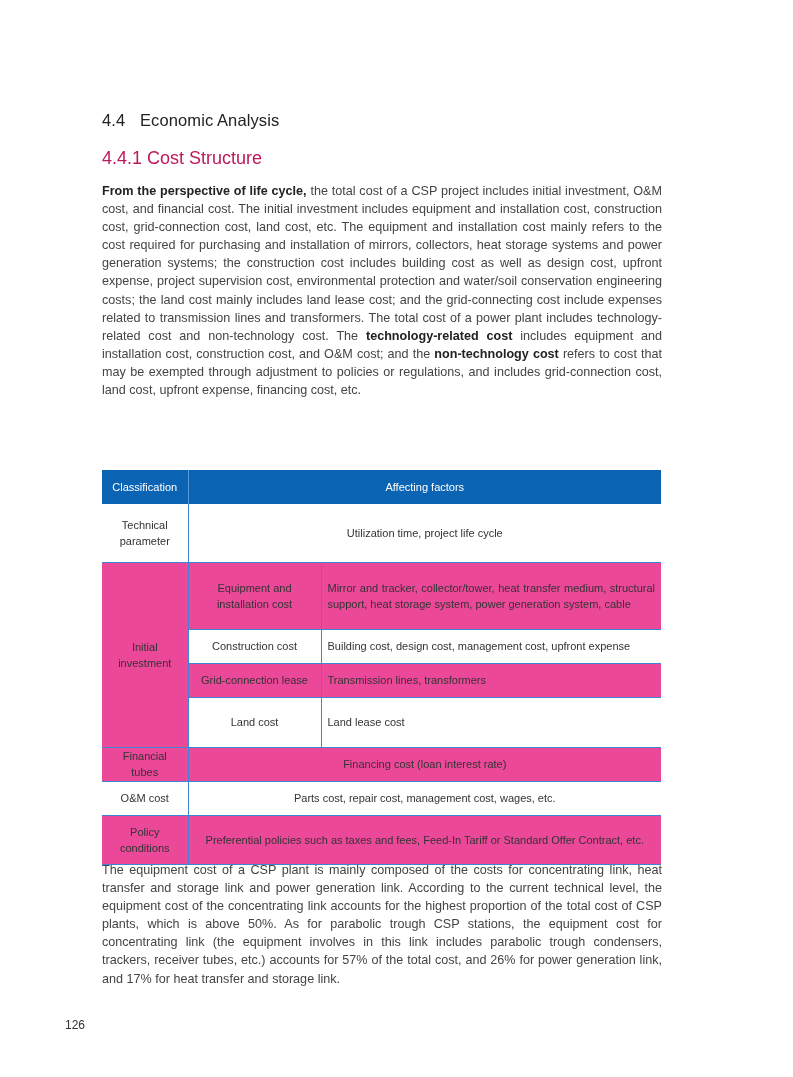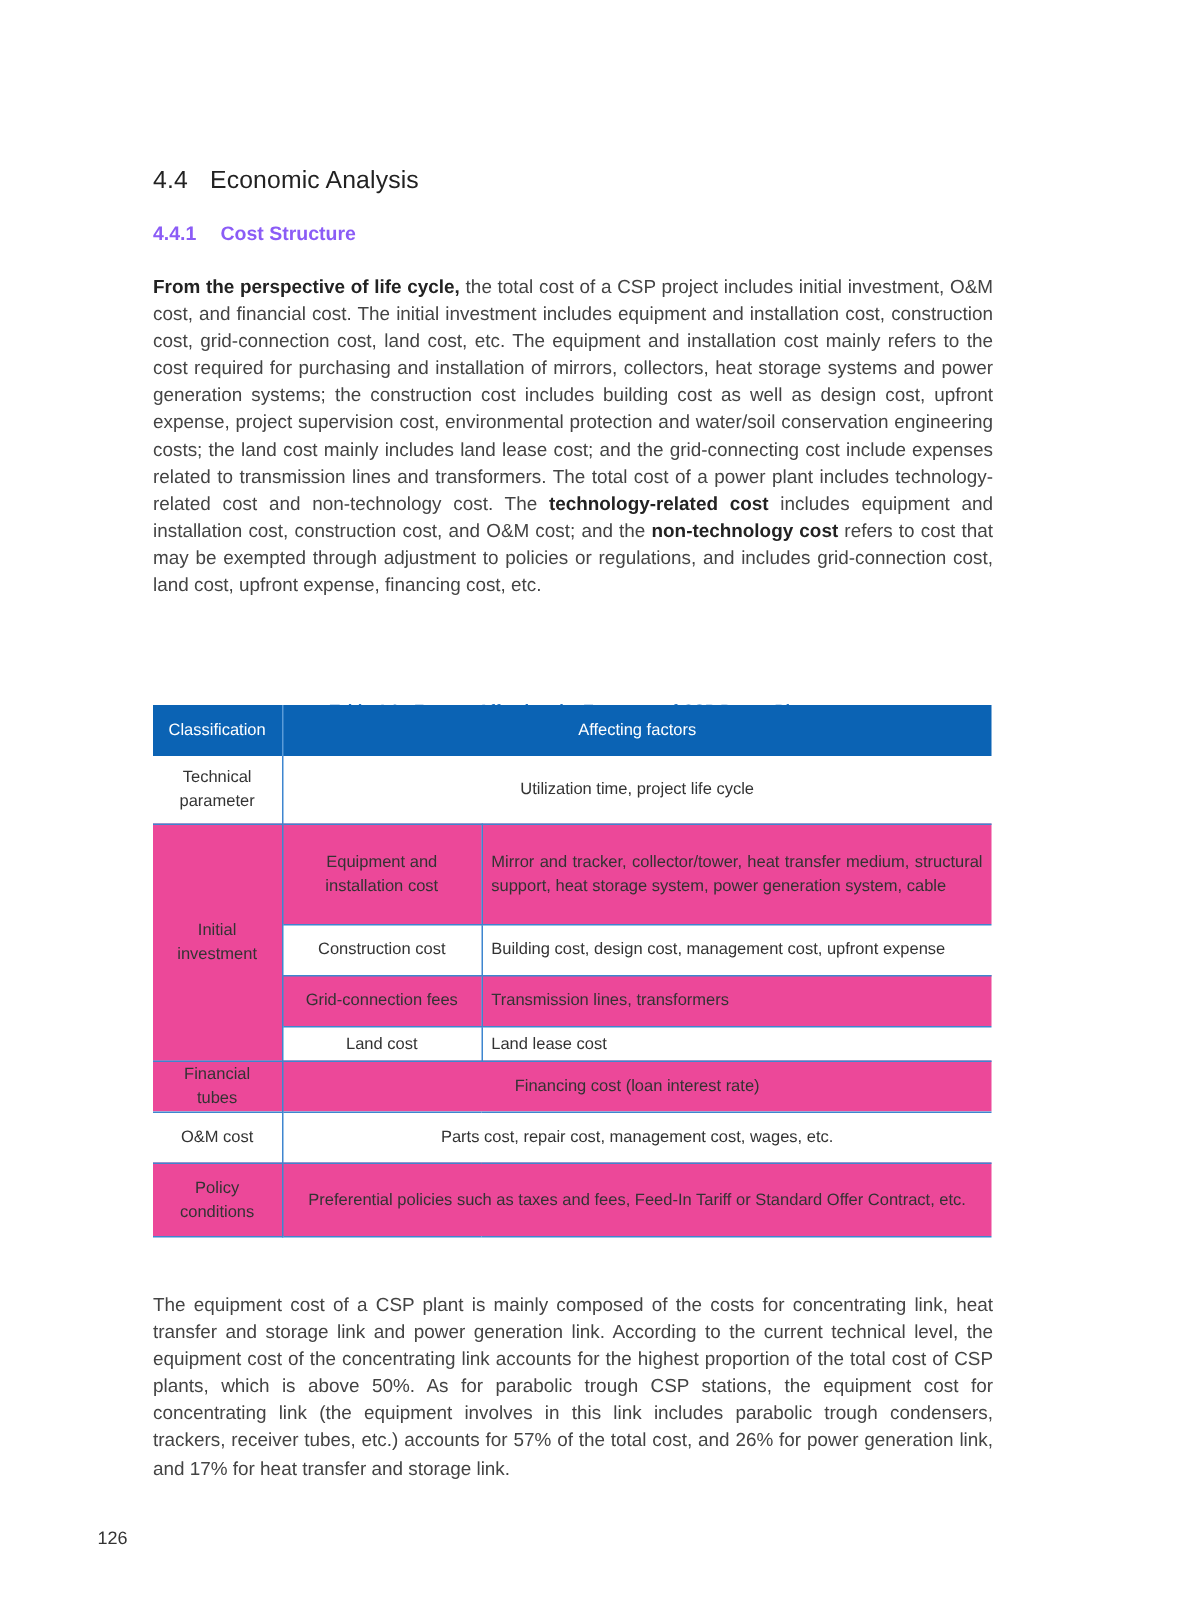--- a/index.html
+++ b/index.html
@@ -1,21 +1,21 @@
 <!DOCTYPE html>
 <html><head>
 <meta charset="utf-8">
 <style>
   html, body { margin: 0; padding: 0; background: #ffffff; }
   body { width: 793px; height: 1077px; position: relative; overflow: hidden;
          font-family: "Liberation Sans", sans-serif; color: #3a3a3a; }
   .page { position: absolute; left: 0; top: 0; width: 793px; height: 1077px; }
   .h2 { position: absolute; left: 102px; top: 111px; font-size: 16.5px; font-weight: normal; color: #222; letter-spacing: 0.1px; }
   .h2 .num { display: inline-block; width: 38px; }
-  .h3 { position: absolute; left: 102px; top: 148px; font-size: 13px; font-weight: bold; color: #8b5cf6; }
+  .h3 { position: absolute; left: 102px; top: 148px; font-size: 18px; font-weight: normal; color: #be185d; }
   .h3 .num { display: inline-block; width: 45px; }
   .para { position: absolute; left: 102px; width: 560px; font-size: 12.6px; line-height: 18.1px;
           text-align: justify; color: #444; }
   .para b { color: #222; font-weight: bold; }
   .p1 { top: 182px; }
   .p2 { top: 861px; }
   .caption { position: absolute; left: 102px; width: 559px; top: 446px; text-align: center;
              font-size: 11px; font-weight: bold; color: #1f6fbf; margin-top: 22px; }
   .caption .num { margin-right: 10px; }
 
@@ -56,38 +56,38 @@
     <colgroup>
       <col style="width:86px">
       <col style="width:133px">
       <col style="width:340px">
     </colgroup>
     <tbody>
         <tr>
       <th class="c1">Classification</th>
       <th colspan="2">Affecting factors</th>
     </tr>
-    <tr class="wh" style="height:45px">
+    <tr class="wh" style="height:58px">
       <td class="ctr vr">Technical parameter</td>
       <td class="ctr" colspan="2">Utilization time, project life cycle</td>
     </tr>
     <tr style="height:67px">
       <td class="ctr vr lb" rowspan="4">Initial investment</td>
       <td class="ctr vr2 lb">Equipment and installation cost</td>
       <td class="lft lb">Mirror and tracker, collector/tower, heat transfer medium, structural support, heat storage system, power generation system, cable</td>
     </tr>
     <tr style="height:34px">
       <td class="ctr vr2 wh">Construction cost</td>
       <td class="lft wh">Building cost, design cost, management cost, upfront expense</td>
     </tr>
     <tr style="height:34px">
-      <td class="ctr vr2 lb">Grid-connection fees</td>
+      <td class="ctr vr2 lb">Grid-connection lease</td>
       <td class="lft lb">Transmission lines, transformers</td>
     </tr>
-    <tr style="height:23px">
+    <tr style="height:50px">
       <td class="ctr vr2 wh">Land cost</td>
       <td class="lft wh">Land lease cost</td>
     </tr>
     <tr class="lb" style="height:34px">
       <td class="ctr vr">Financial tubes</td>
       <td class="ctr" colspan="2">Financing cost (loan interest rate)</td>
     </tr>
     <tr class="wh" style="height:34px">
       <td class="ctr vr">O&amp;M cost</td>
       <td class="ctr" colspan="2">Parts cost, repair cost, management cost, wages, etc.</td>

